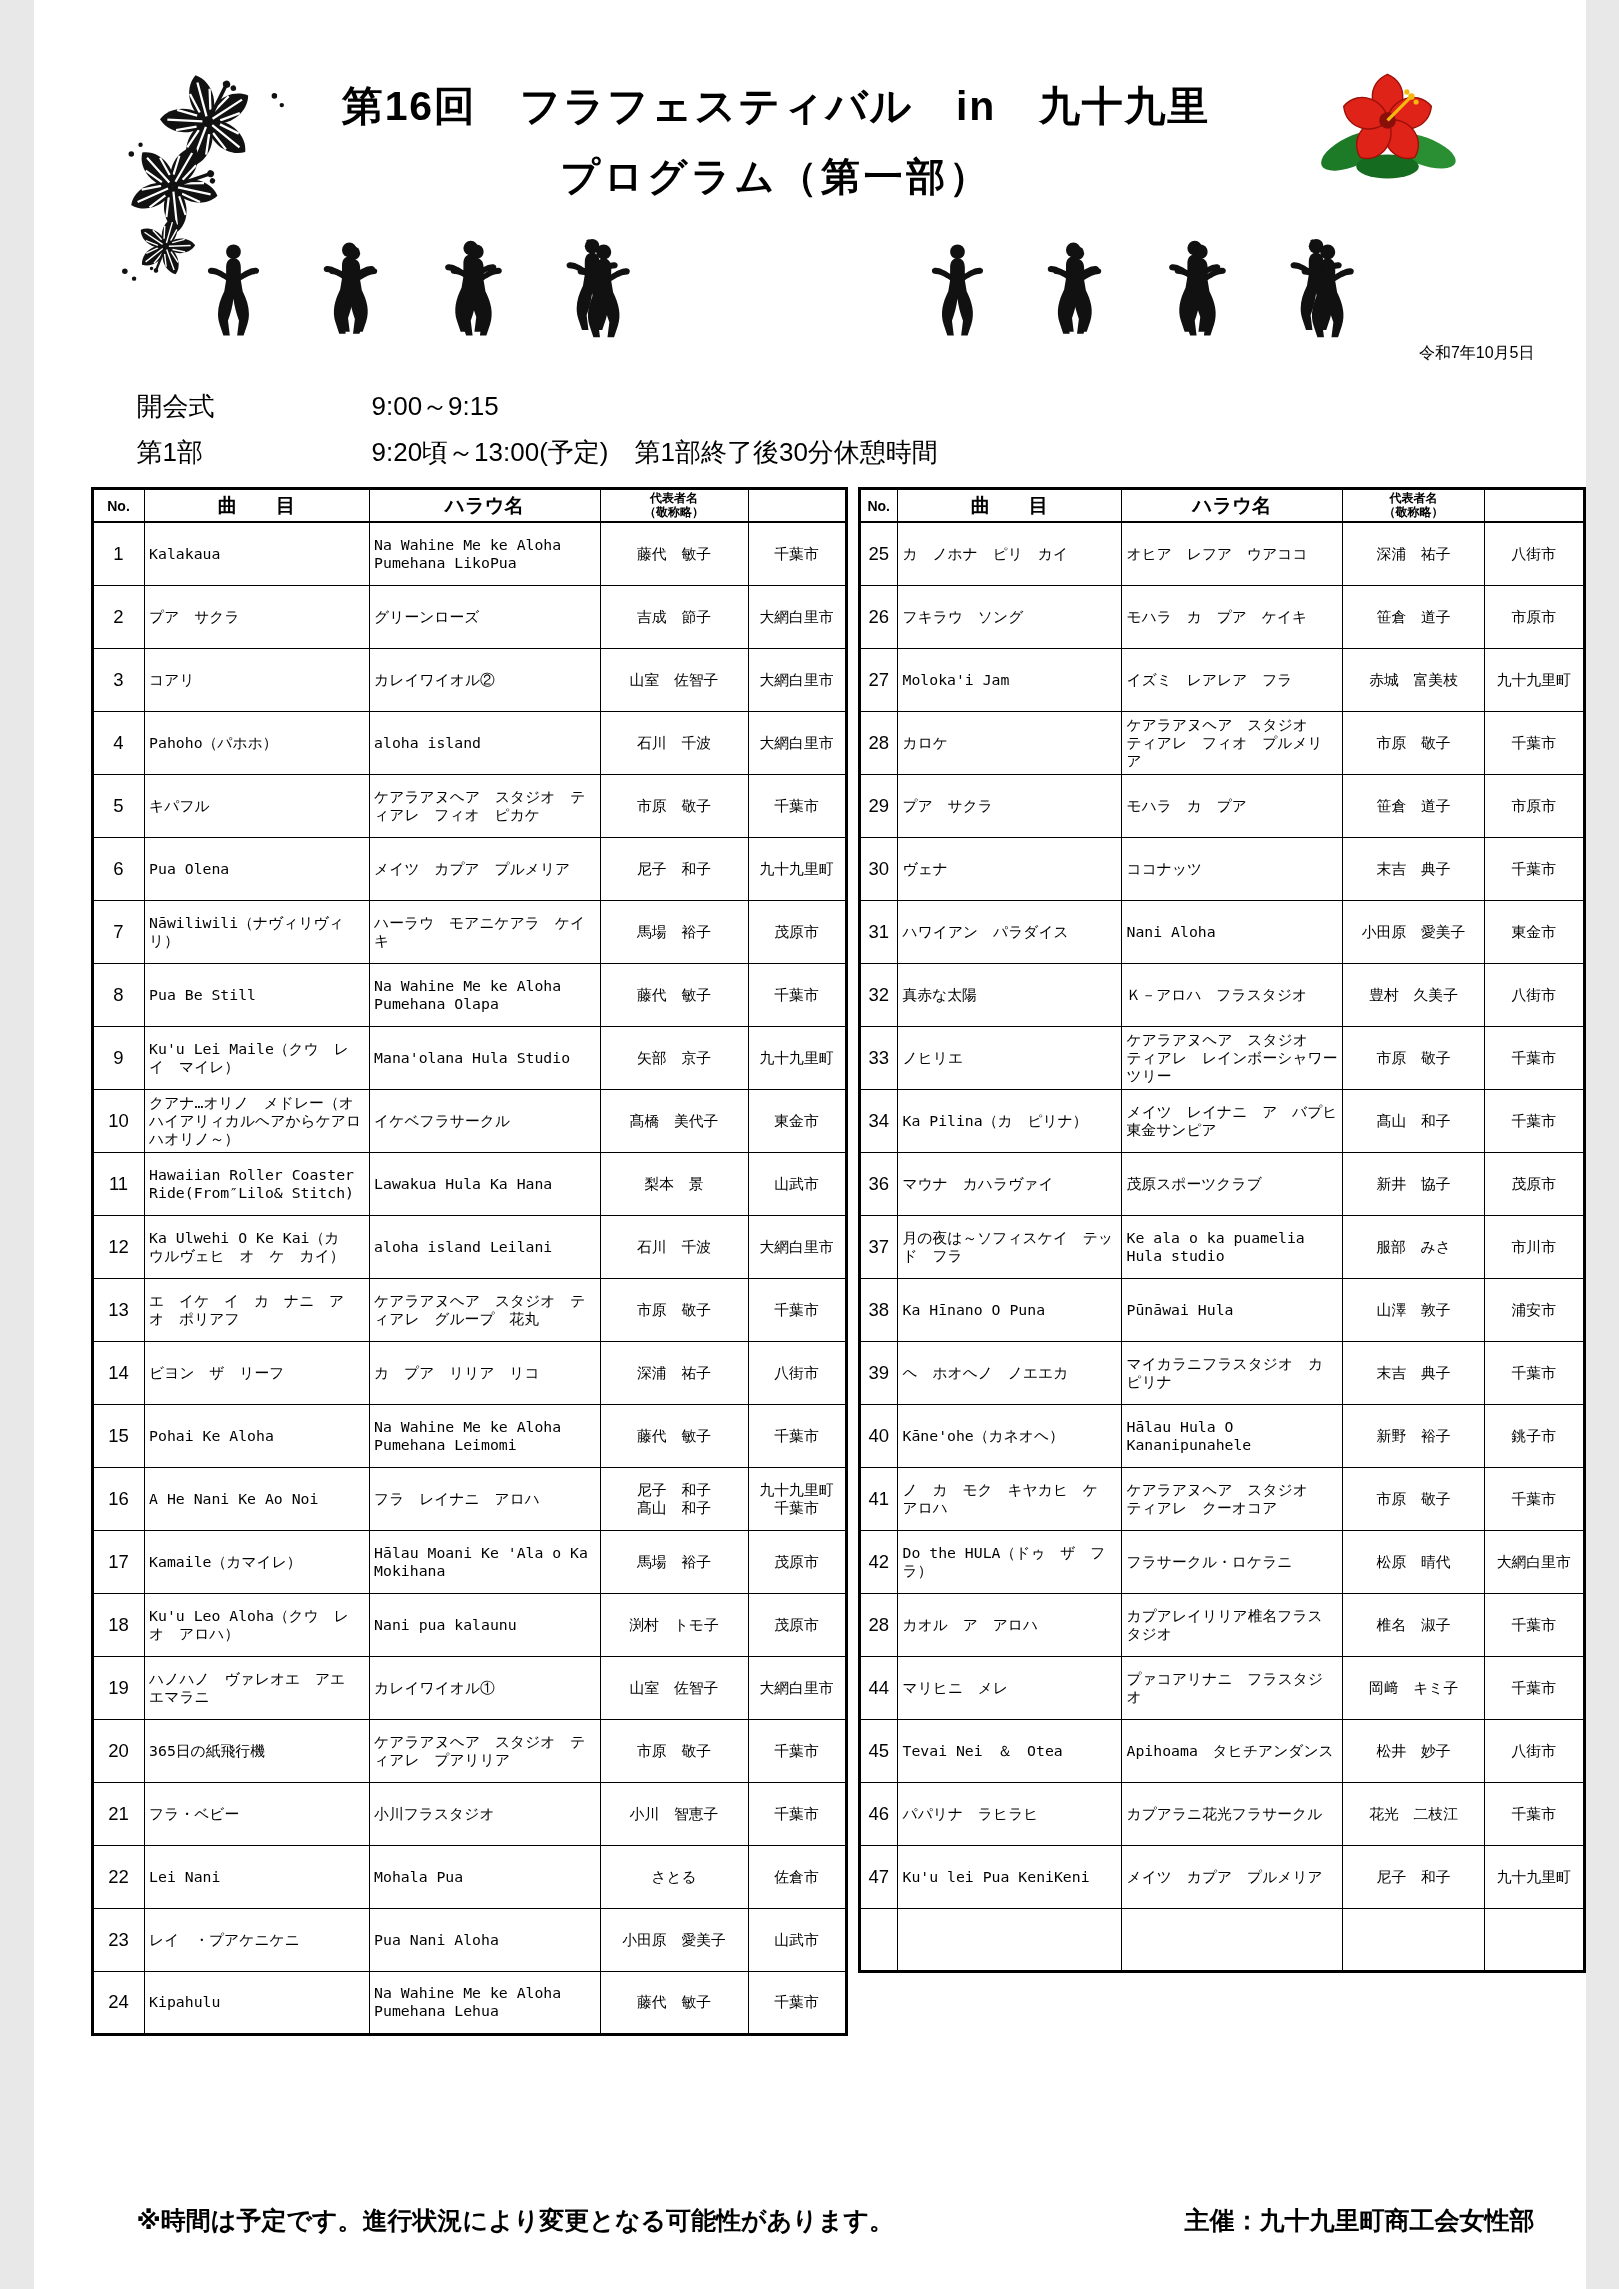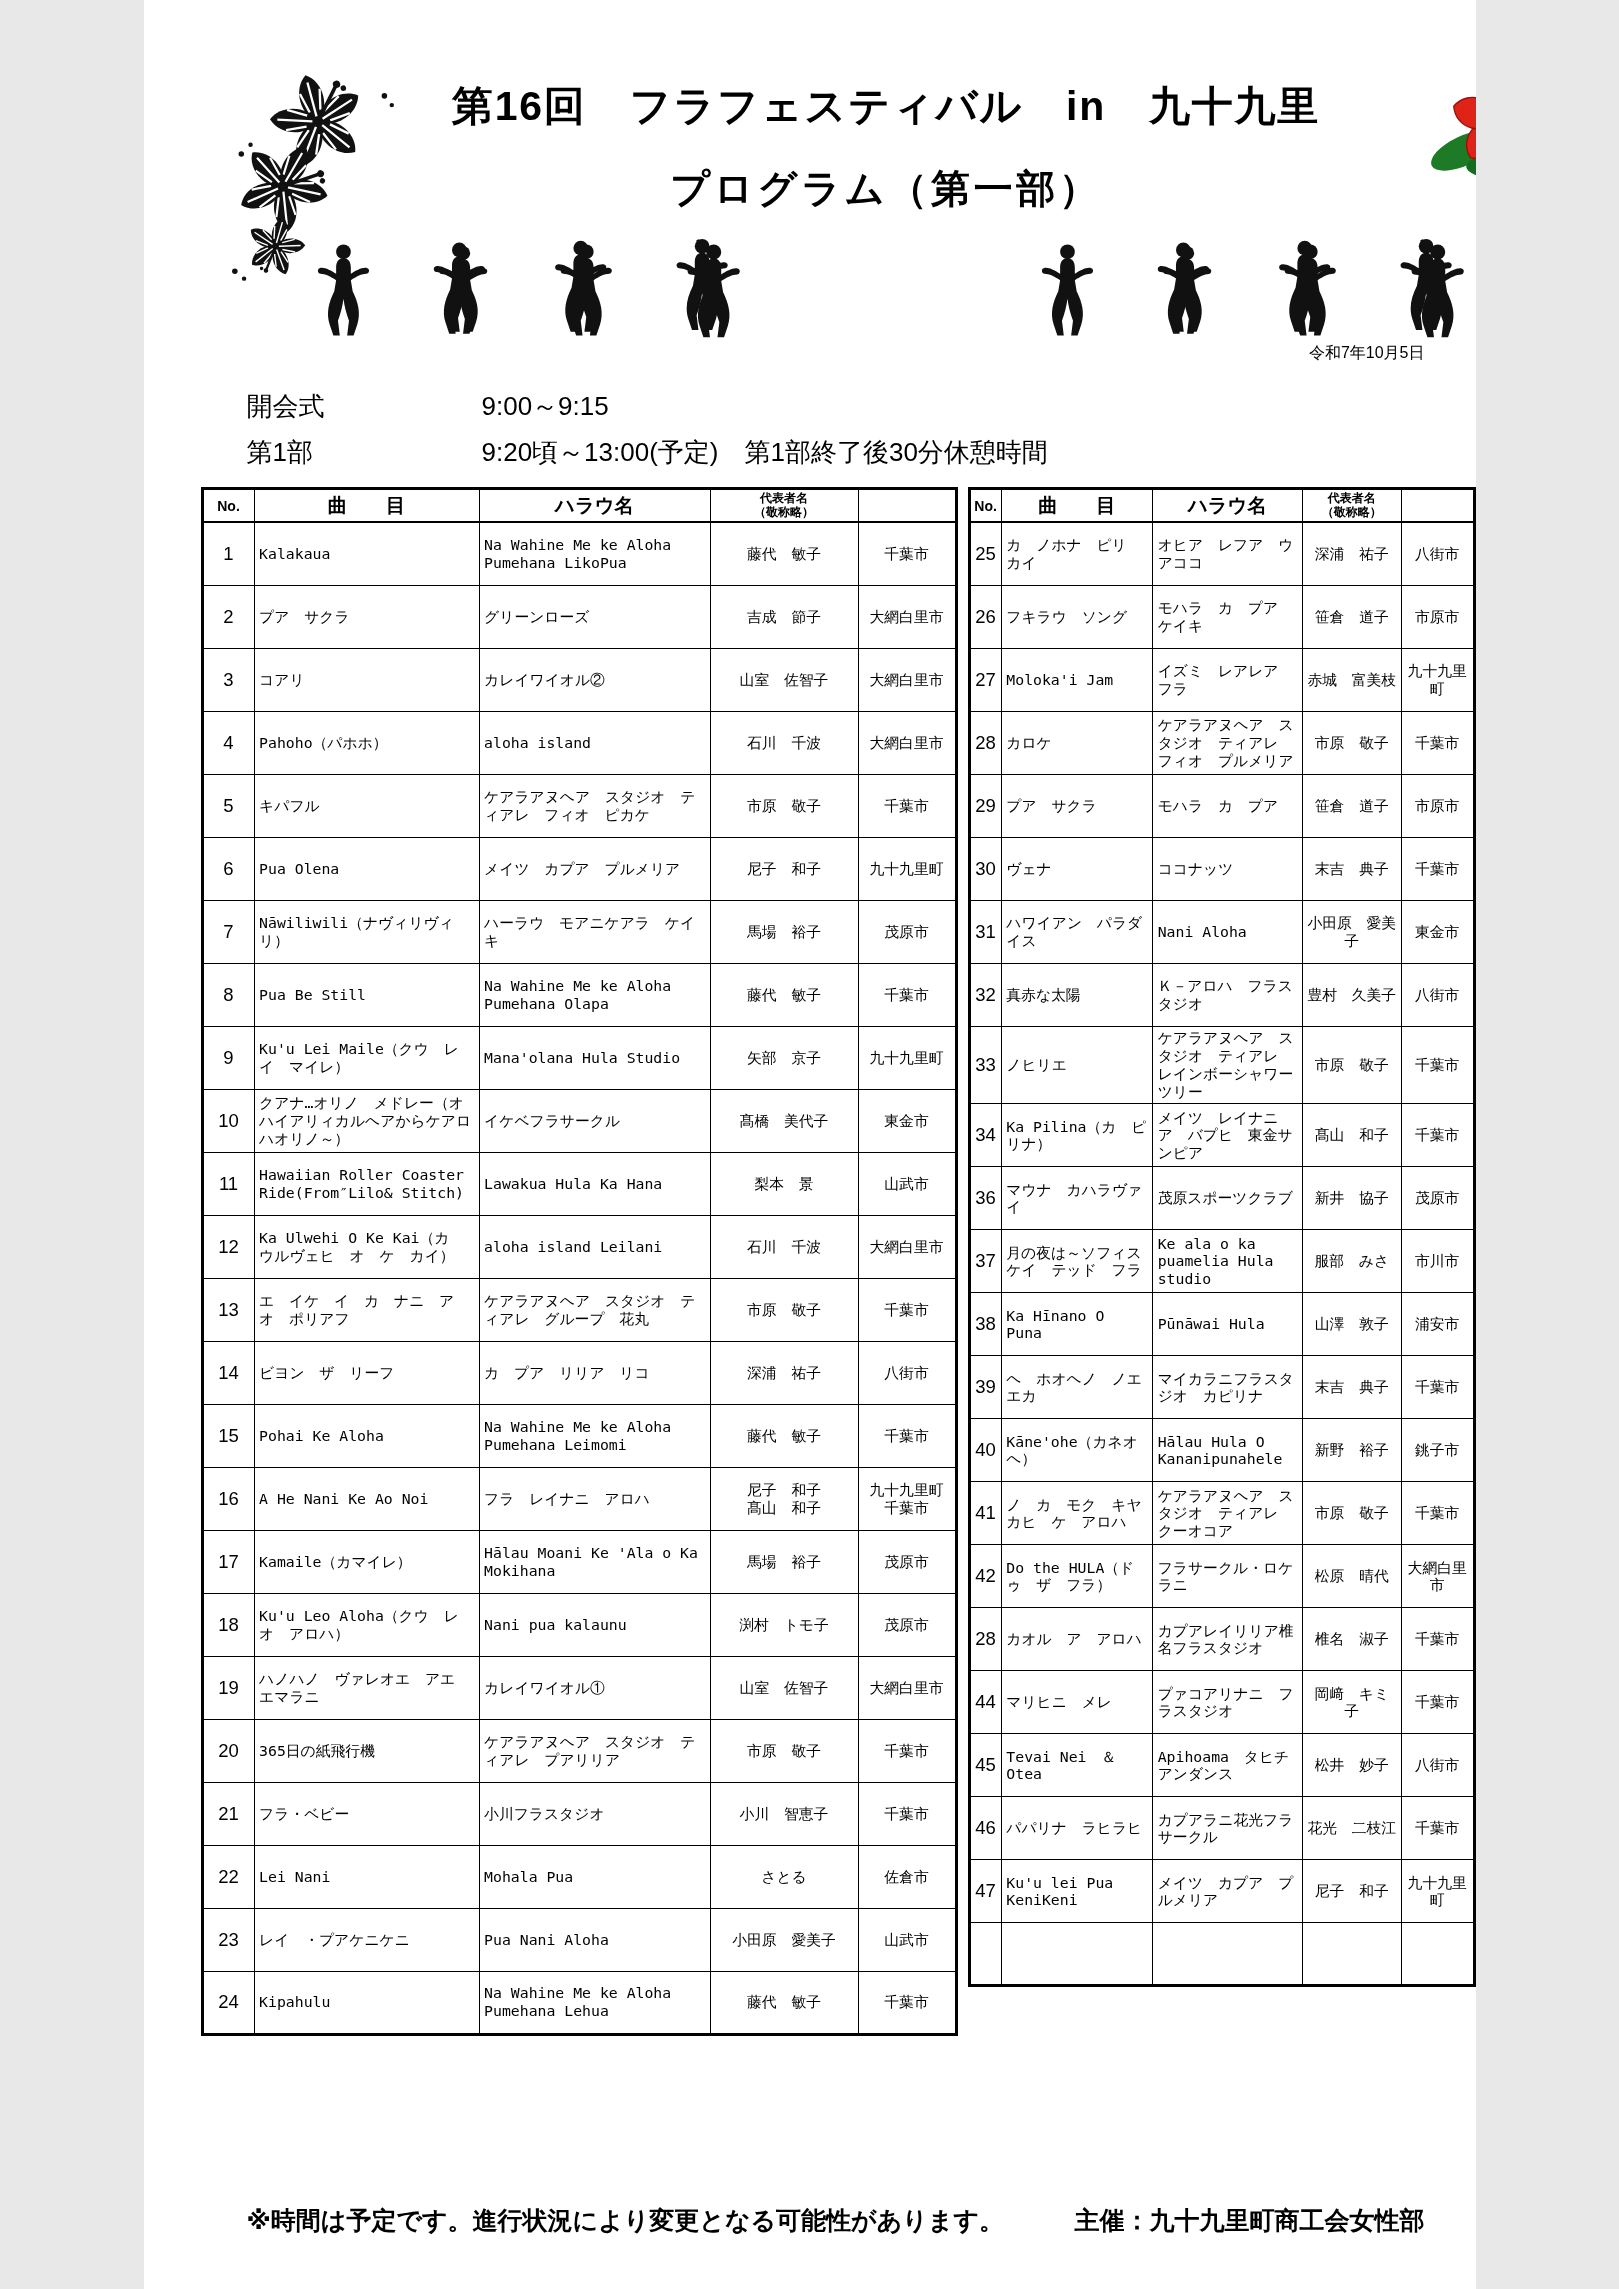--- a/index.html
+++ b/index.html
@@ -1,25 +1,25 @@
 <!DOCTYPE html>
 <html lang="ja" style="font-size:14.8px"><head>
 <meta charset="utf-8">
 <style>
   html,body{margin:0;padding:0;background:#e8e8e8;}
   .page{
-    position:relative;width:1332px;height:2290px;background:#ffffff;
+    position:relative;width:1552px;height:2290px;background:#ffffff;
     font-family:"DejaVu Sans Mono",monospace;color:#000;overflow:hidden;
     margin:0 auto;
   }
   
   .title-block{position:absolute;left:212px;top:79px;width:1061px;text-align:center;
     font-family:"Liberation Sans","DejaVu Sans",sans-serif;font-weight:bold;}
   .title-line1{font-size:41px;letter-spacing:1.8px;}
-  .title-line2{font-size:39px;margin-top:28px;letter-spacing:3.7px;}
+  .title-line2{font-size:39px;margin-top:16px;letter-spacing:3.7px;}
   .deco-hibiscus-black{position:absolute;left:65px;top:57px;}
   .deco-hibiscus-red{position:absolute;left:1278px;top:63px;}
   .dancers{position:absolute;top:238px;}
   .dancers.g1{left:171px;}
   .dancers.g2{left:895px;}
   .date-line{position:absolute;top:343px;right:51px;font-size:16px;
     font-family:"Liberation Sans","DejaVu Sans",sans-serif;}
   .schedule{position:absolute;left:103px;top:389px;
     font-family:"Liberation Sans","DejaVu Sans",sans-serif;font-size:26px;}
   .schedule .srow{display:flex;margin-bottom:11px;}

